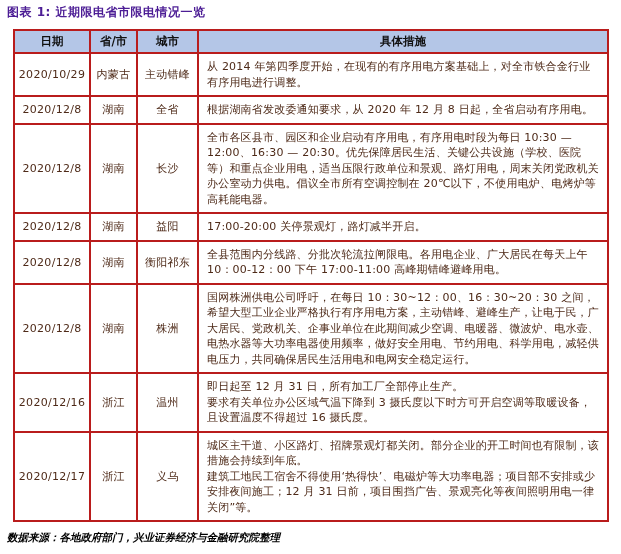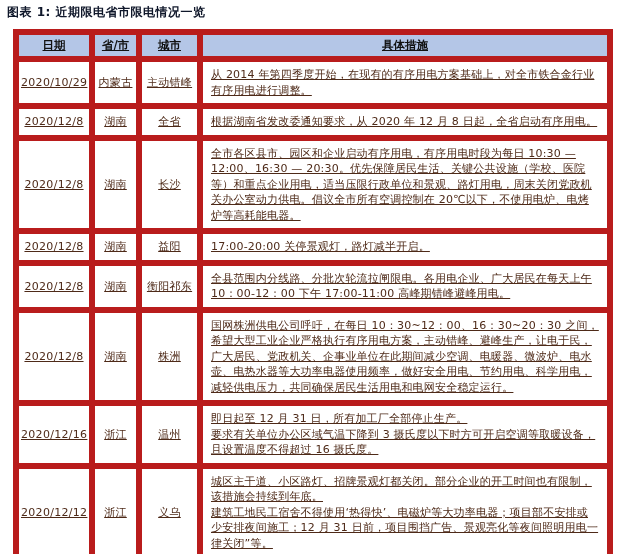--- a/index.html
+++ b/index.html
@@ -12,35 +12,34 @@
     position: relative;
     width: 621px;
     height: 554px;
     background: #ffffff;
     overflow: hidden;
   }
   .chart-title {
     padding: 4px 0 0 7px;
     font-size: 12px;
     font-weight: bold;
-    color: #0f172a;
+    color: #4c1d95;
     letter-spacing: 0.5px;
   }
   table.power-table {
     border-collapse: collapse;
     table-layout: fixed;
     width: 594px;
     margin: 8px 0 0 13px;
   }
   table.power-table th,
   table.power-table td {
-    border: 6px solid #b91c1c;
+    border: 2px solid #b91c1c;
     vertical-align: middle;
     box-sizing: border-box;
-    text-decoration: underline;
   }
   table.power-table th {
     background: #b4c6e7;
     color: #111111;
     font-size: 11.5px;
     font-weight: bold;
     text-align: center;
     padding: 3px 2px;
   }
   td.cell-center {
@@ -132,21 +131,21 @@
         <td class="cell-measures">国网株洲供电公司呼吁，在每日 10：30~12：00、16：30~20：30 之间，希望大型工业企业严格执行有序用电方案，主动错峰、避峰生产，让电于民，广大居民、党政机关、企事业单位在此期间减少空调、电暖器、微波炉、电水壶、电热水器等大功率电器使用频率，做好安全用电、节约用电、科学用电，减轻供电压力，共同确保居民生活用电和电网安全稳定运行。</td>
       </tr>
       <tr>
         <td class="cell-center">2020/12/16</td>
         <td class="cell-center">浙江</td>
         <td class="cell-center">温州</td>
         <td class="cell-measures">即日起至 12 月 31 日，所有加工厂全部停止生产。
 要求有关单位办公区域气温下降到 3 摄氏度以下时方可开启空调等取暖设备，且设置温度不得超过 16 摄氏度。</td>
       </tr>
       <tr>
-        <td class="cell-center">2020/12/12</td>
+        <td class="cell-center">2020/12/17</td>
         <td class="cell-center">浙江</td>
         <td class="cell-center">义乌</td>
         <td class="cell-measures">城区主干道、小区路灯、招牌景观灯都关闭。部分企业的开工时间也有限制，该措施会持续到年底。
 建筑工地民工宿舍不得使用‘热得快’、电磁炉等大功率电器；项目部不安排或少安排夜间施工；12 月 31 日前，项目围挡广告、景观亮化等夜间照明用电一律关闭”等。</td>
       </tr>
     </tbody>
   </table>
 
   <div class="source-note">数据来源：各地政府部门，兴业证券经济与金融研究院整理</div>
 

